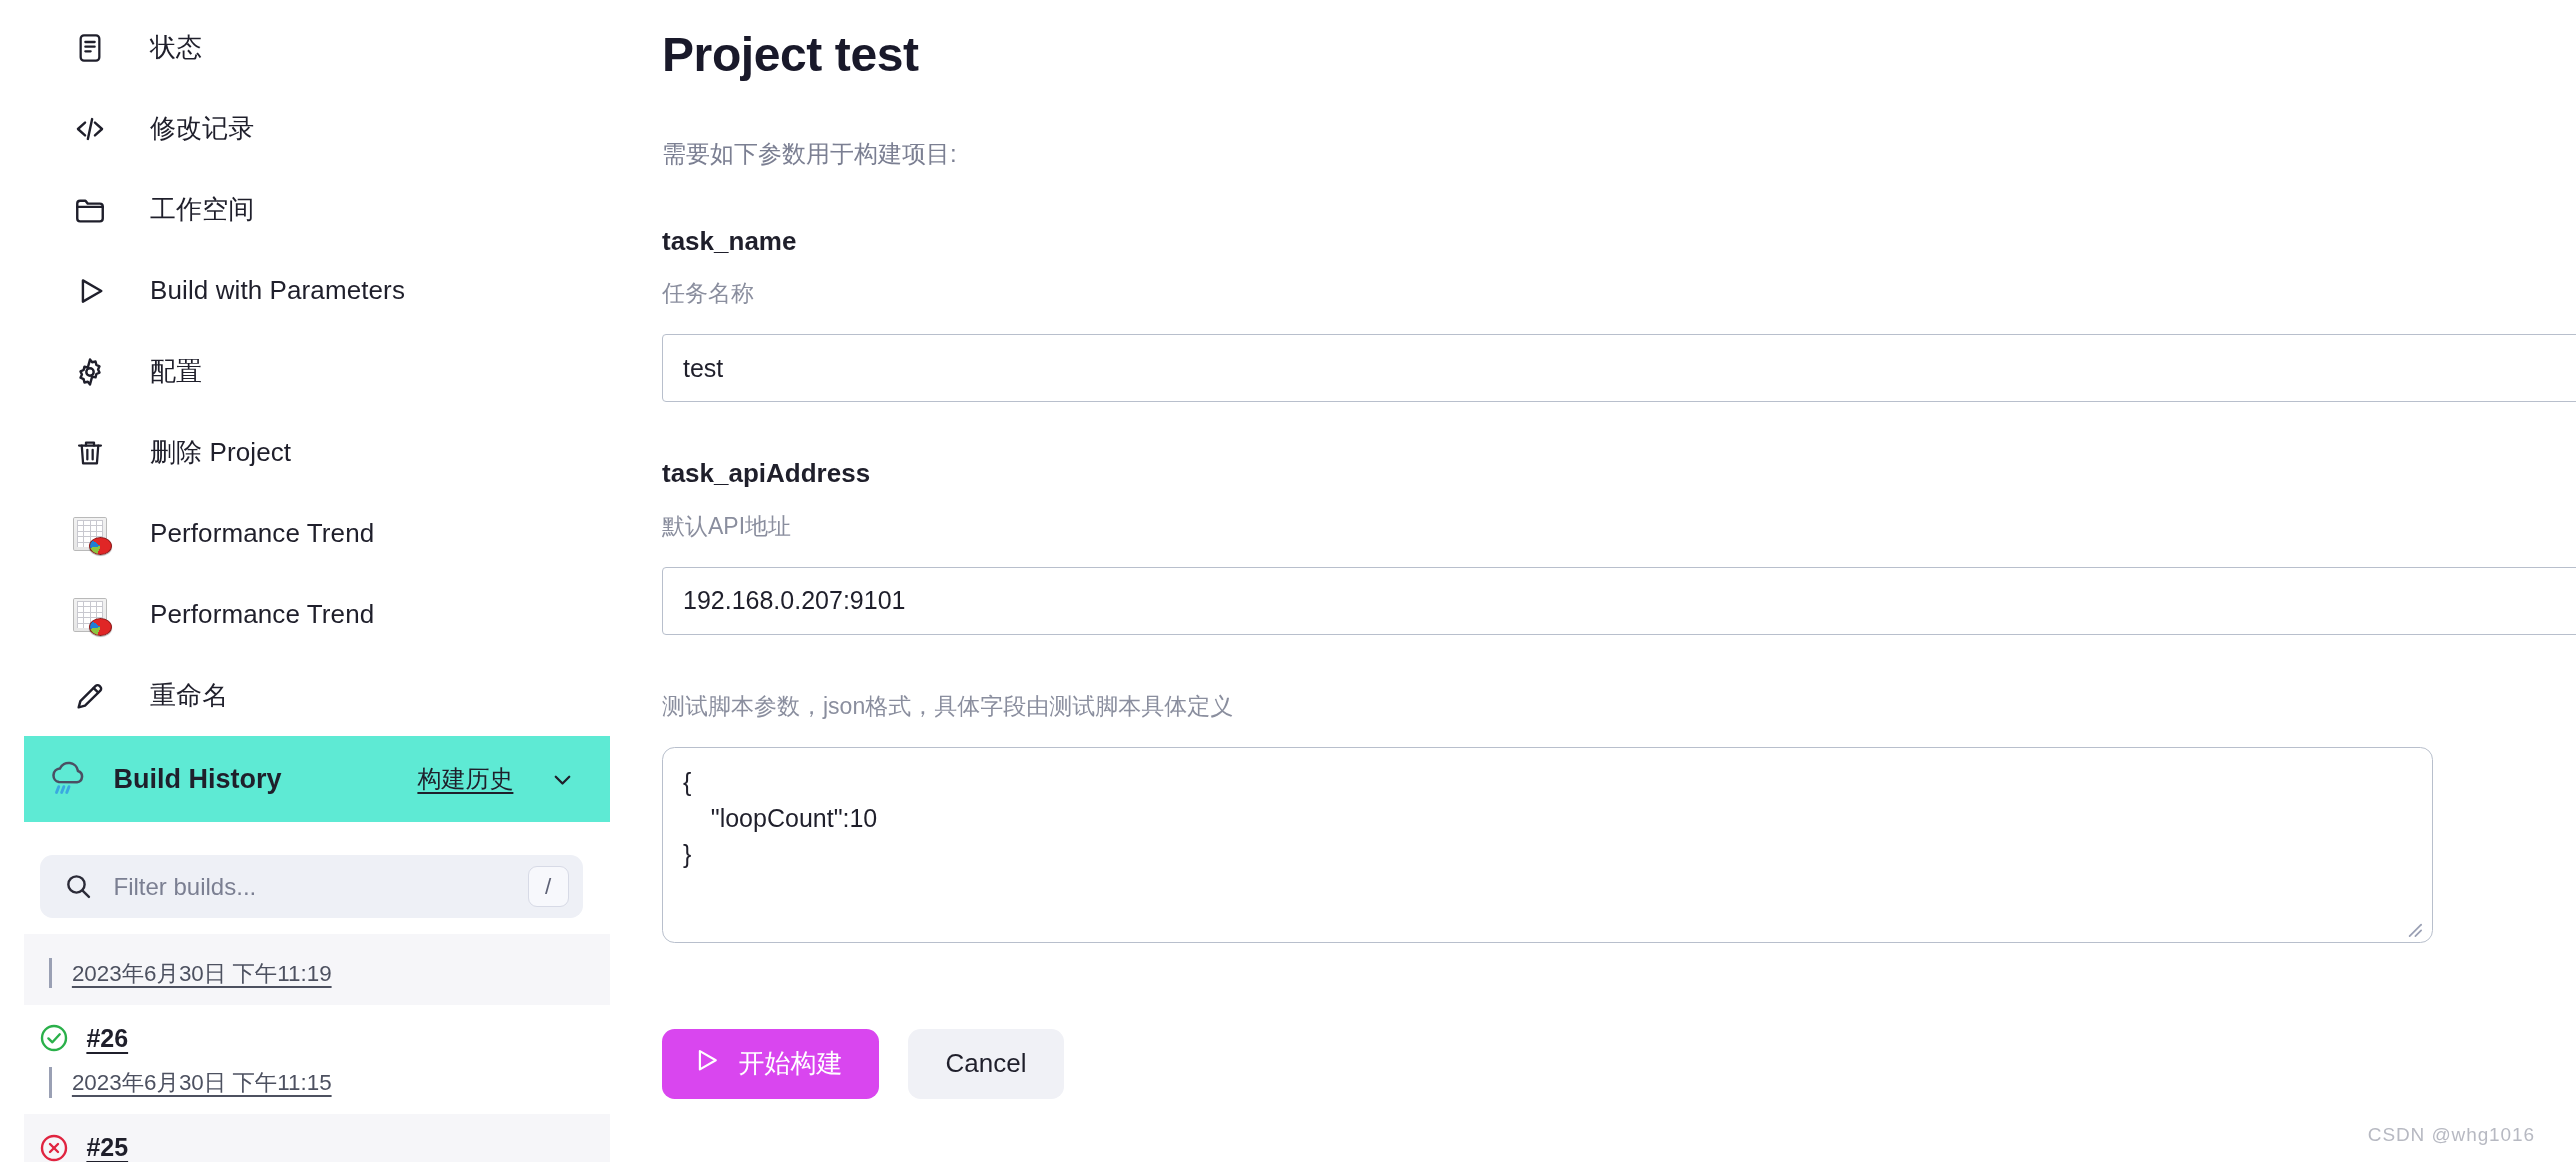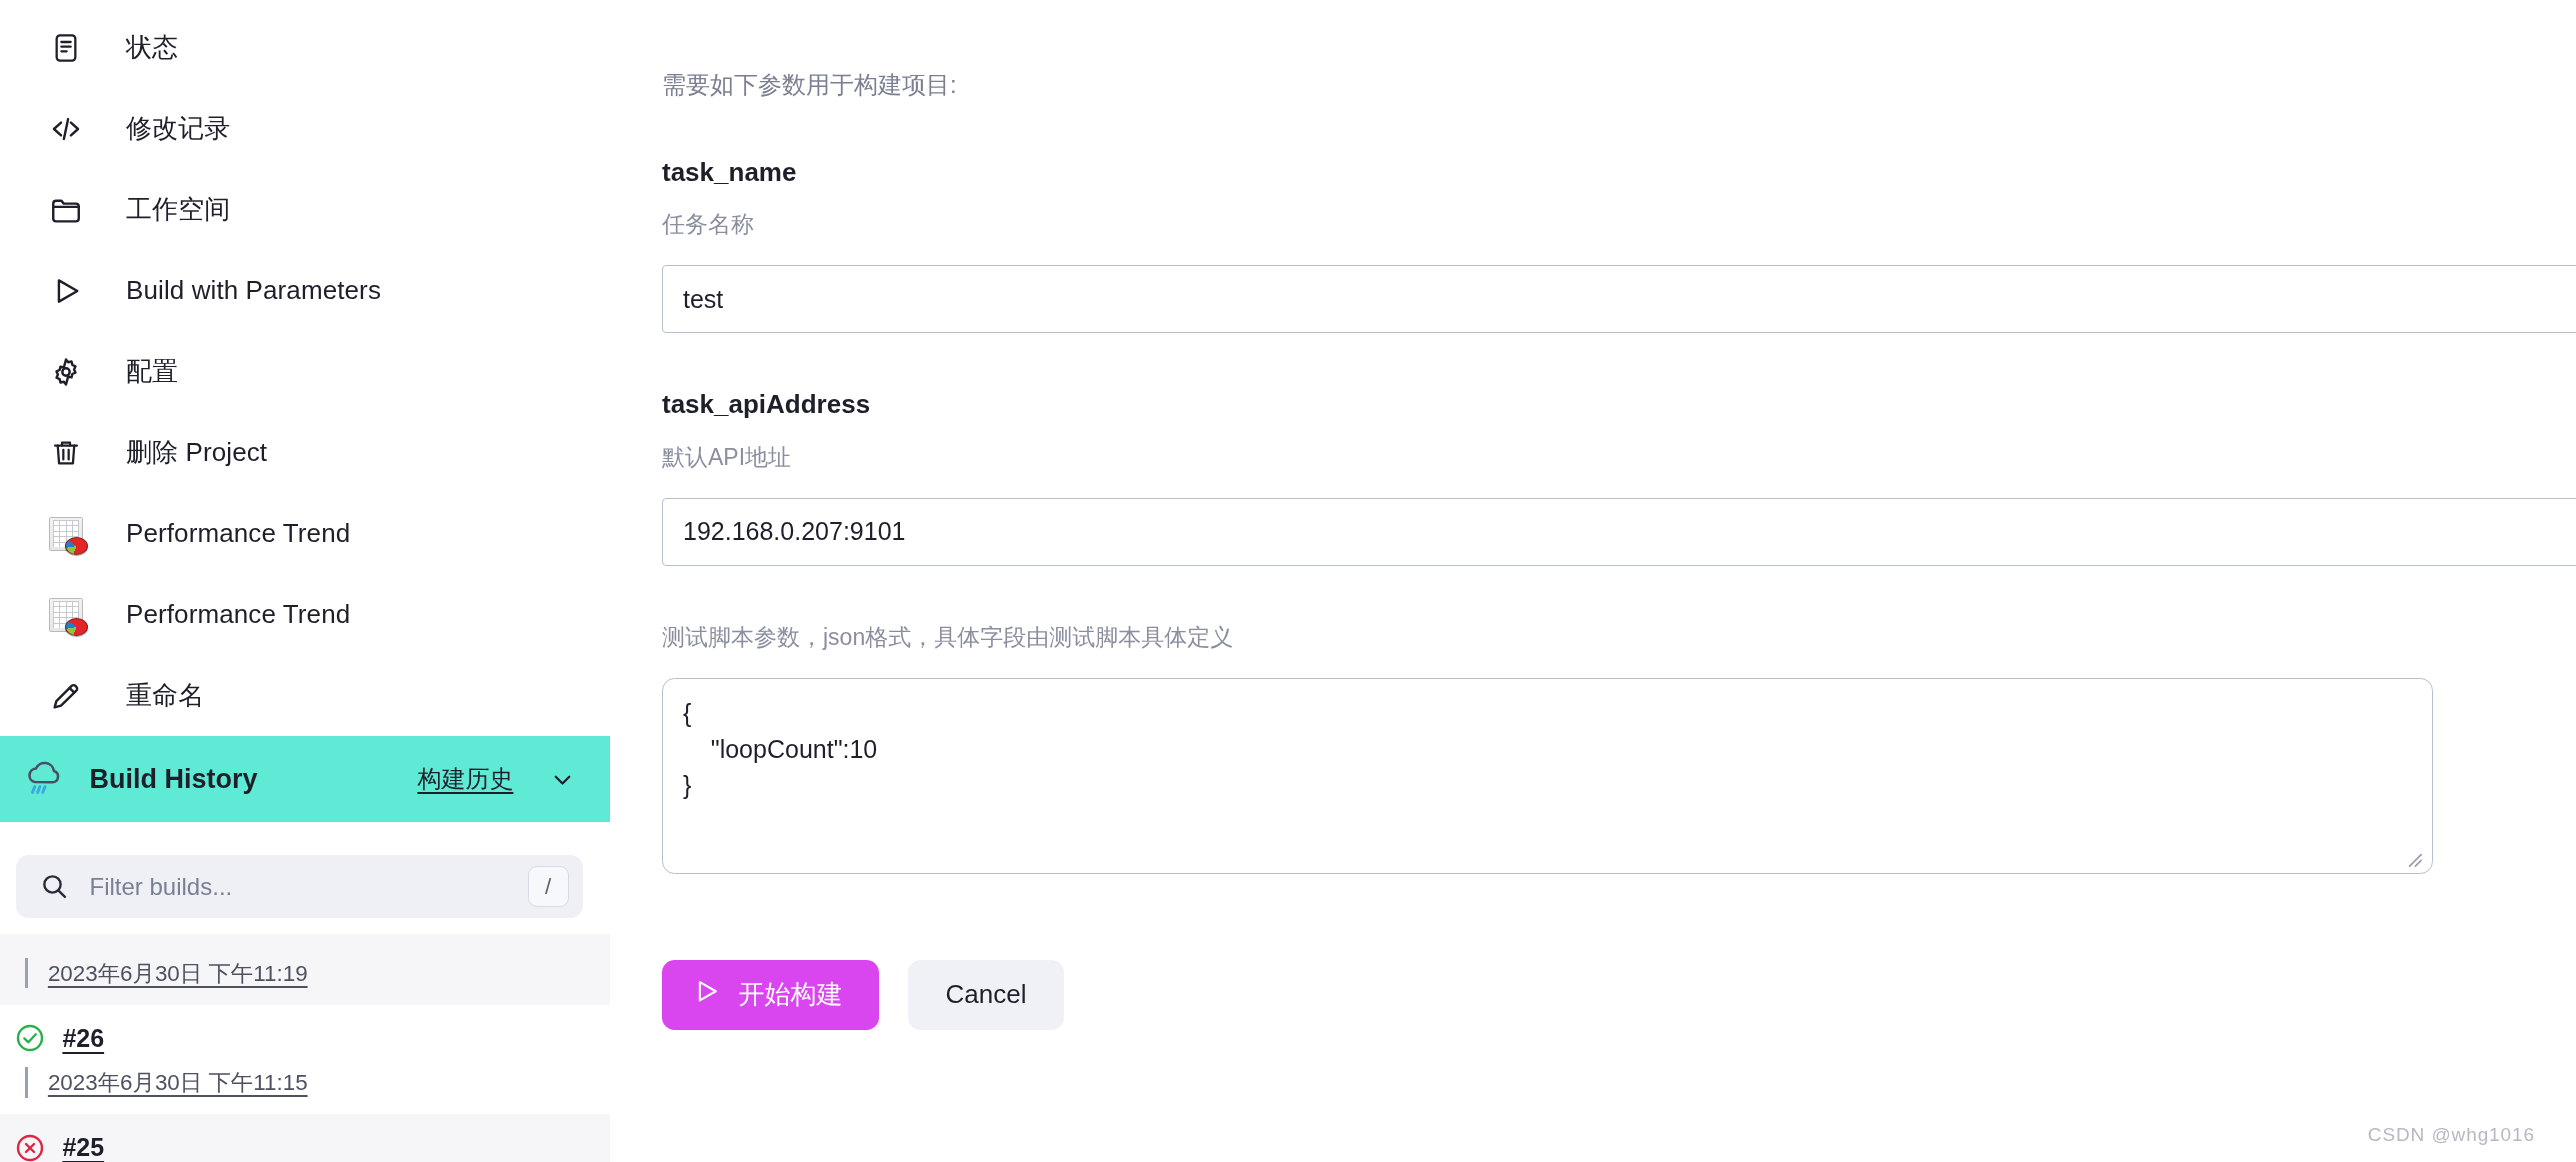--- a/index.html
+++ b/index.html
@@ -17,20 +17,21 @@
   }
 
   
   .sidebar {
     width: 610px;
     flex: 0 0 610px;
     height: 1162px;
     background: #ffffff;
     position: relative;
     overflow: hidden;
+    padding-left: 24px;
   }
   .nav-list { padding-top: 7.2px; }
   .nav-item {
     display: flex;
     align-items: center;
     height: 81px;
     padding-left: 47px;
     cursor: pointer;
     gap: 41px;
   }
@@ -461,20 +462,21 @@
           </svg>
         </span>
         <span class="build-num">#25</span>
       </div>
     </div>
 
   </aside>
 
   <main class="main">
 
+    <h1 class="page-title">Project test</h1>
     <p class="page-sub">需要如下参数用于构建项目:</p>
 
     <div class="field">
       <div class="field-name">task_name</div>
       <div class="field-desc">任务名称</div>
       <input class="text-input" type="text" value="test" style="">
     </div>
 
     <div class="field">
       <div class="field-name">task_apiAddress</div>

